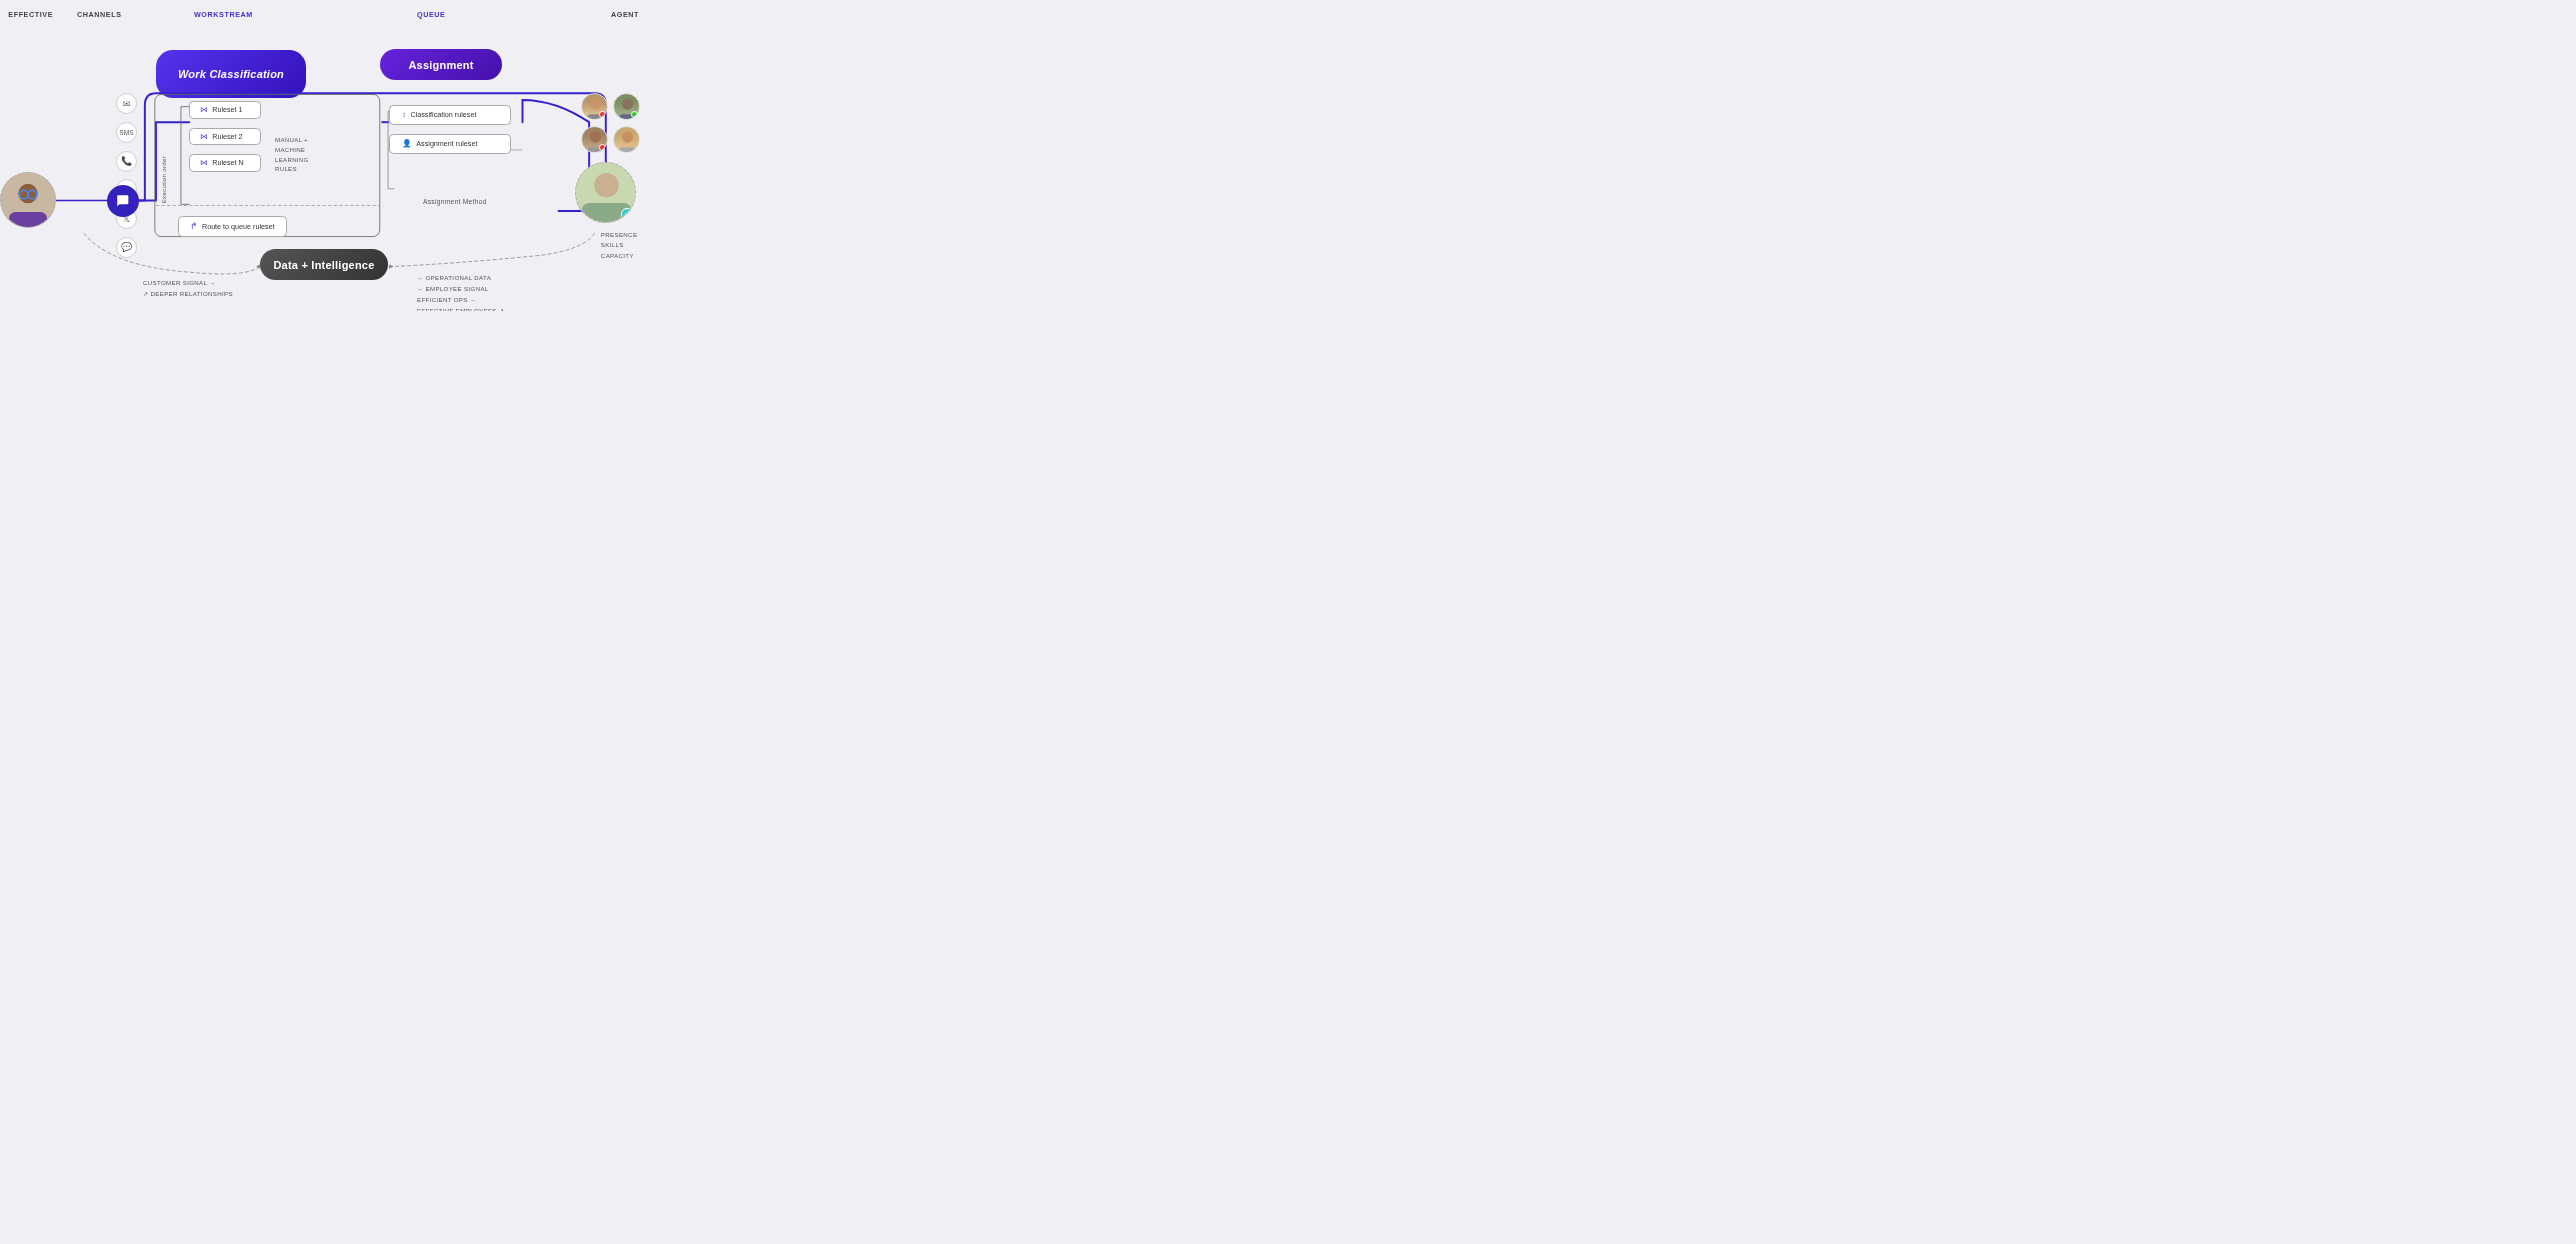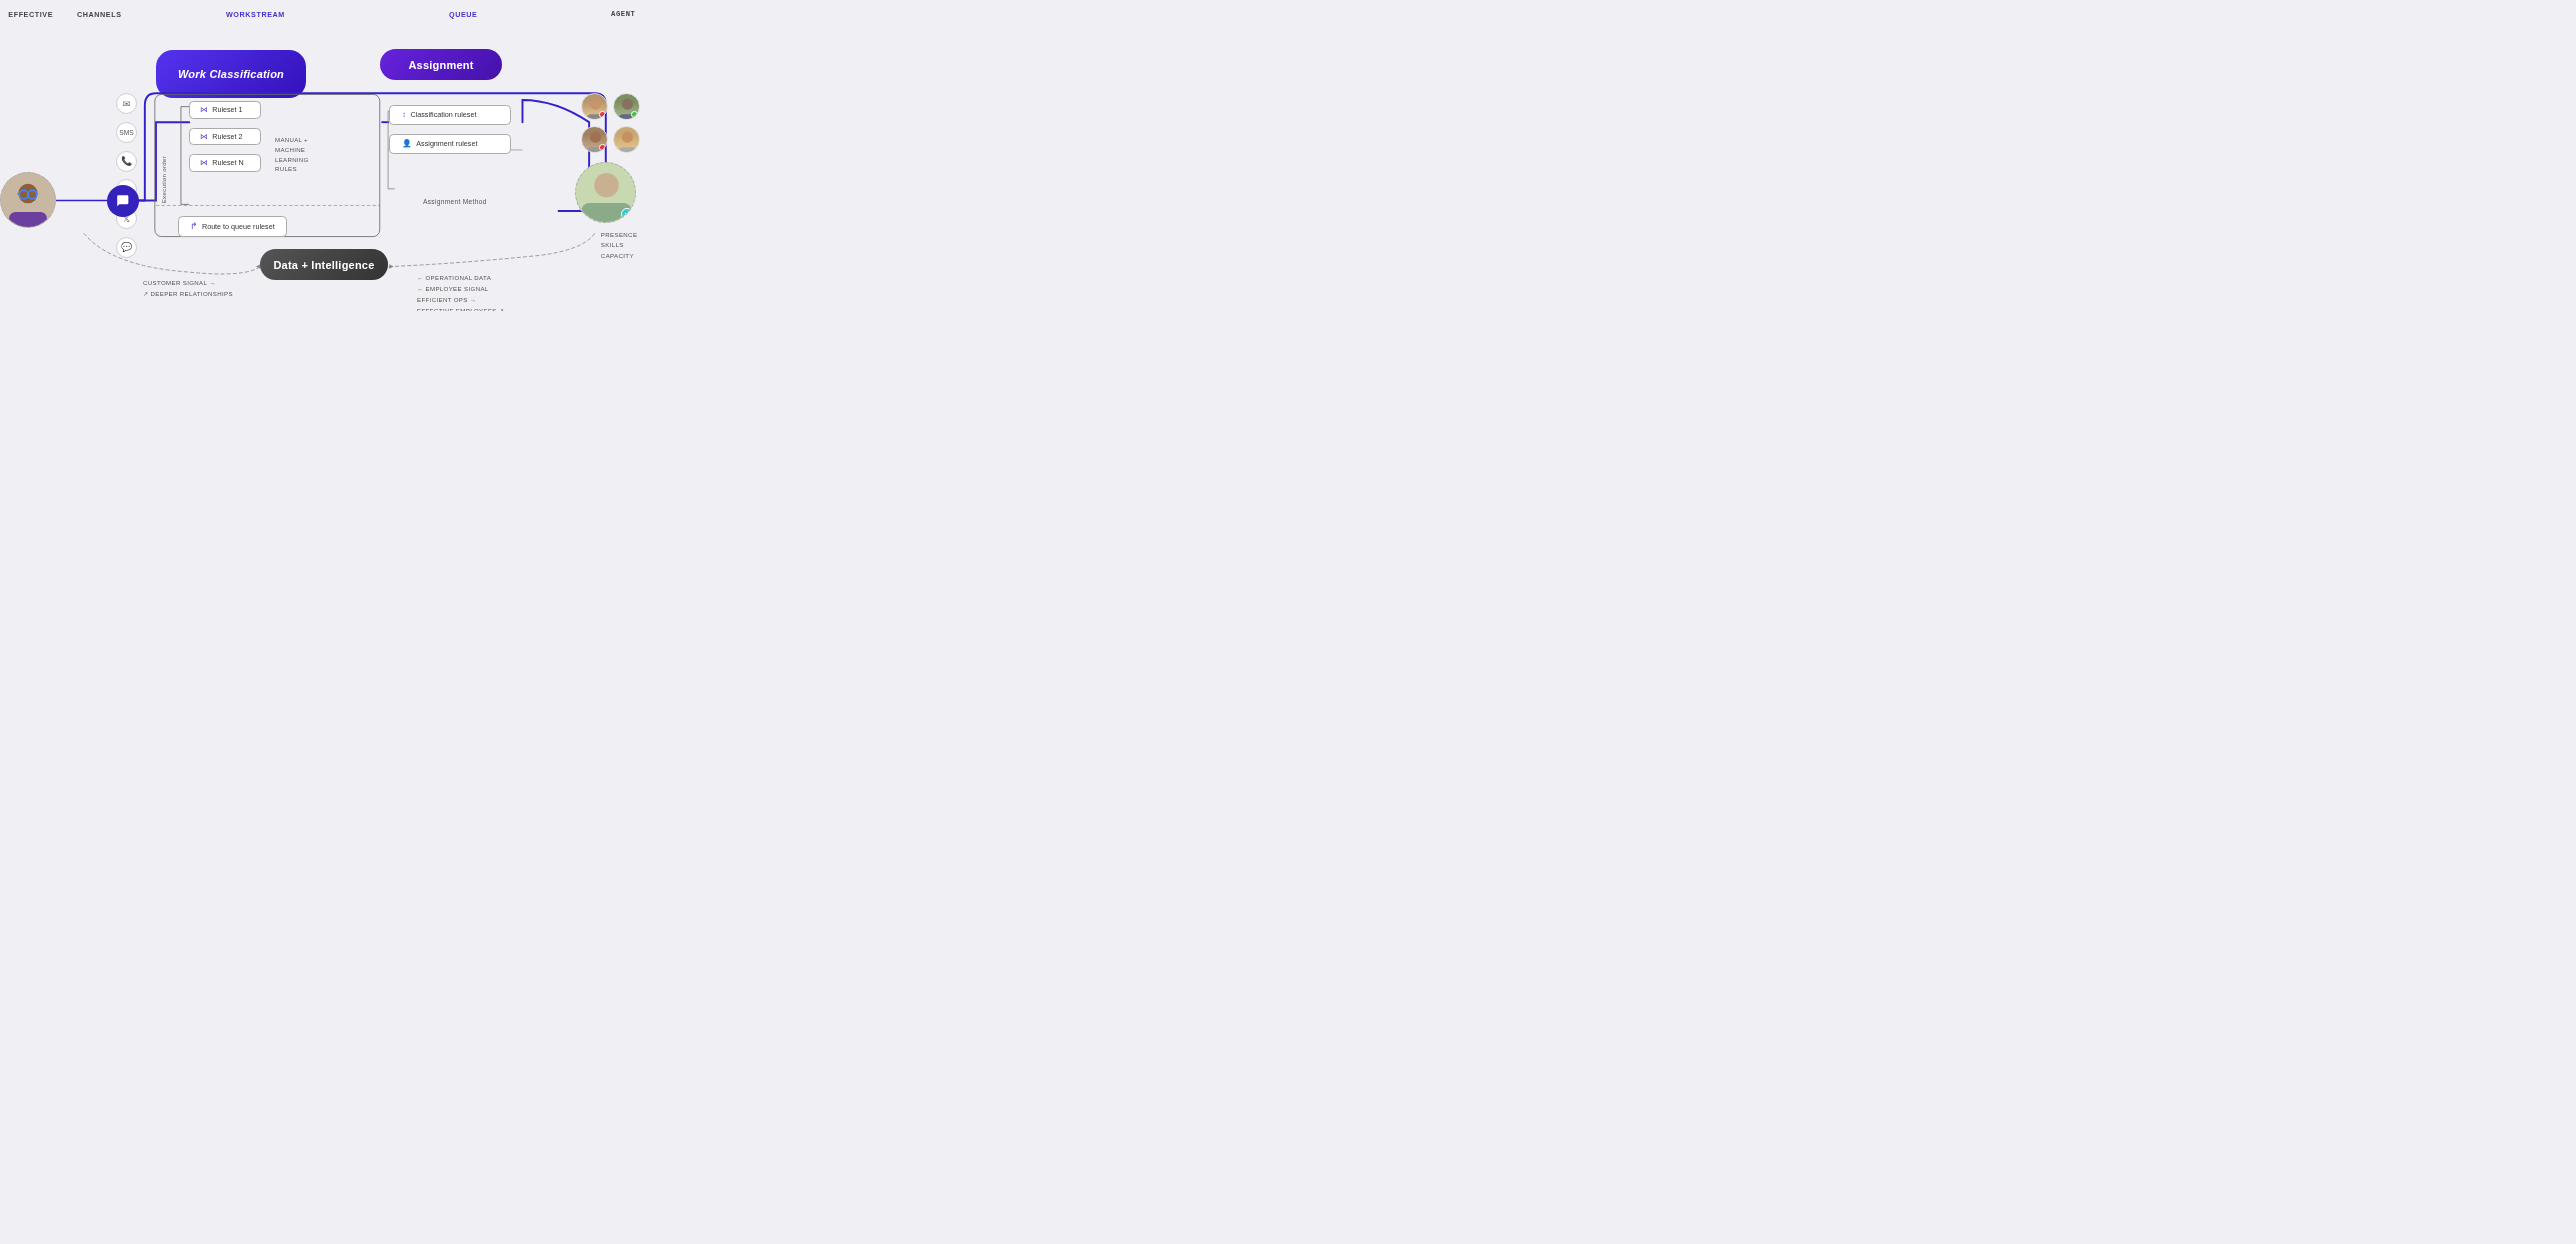--- a/index.html
+++ b/index.html
@@ -20,21 +20,20 @@
     .col-header {
       position: absolute;
       top: 10px;
       font-size: 7.2px;
       font-weight: 600;
       letter-spacing: 0.08em;
       color: #444;
     }
     .col-header.active {
       color: #4433cc;
-      margin-left: 32px;
     }
     #hdr-customer { left: 8.3px; }
     #hdr-channels { left: 29px; padding-left: 48px; }
     #hdr-workstream { left: 184px; color: #4433cc; }
     #hdr-queue { left: 420px; color: #4433cc; }
     #hdr-agent { left: 611px; }
 
     
     .flow-box {
       position: absolute;
@@ -302,21 +301,21 @@
   </style>
 </head>
 <body>
 
 <div class="diagram">
 
   <span id="hdr-customer" class="col-header">EFFECTIVE</span>
   <span id="hdr-channels" class="col-header">CHANNELS</span>
   <span id="hdr-workstream" class="col-header active" style="left:194px;">WORKSTREAM</span>
   <span id="hdr-queue" class="col-header active" style="left:417px;">QUEUE</span>
-  <span id="hdr-agent" class="col-header" style="left:611px;font-family:Liberation Mono, monospace;">AGENT</span>
+  <span id="hdr-agent" class="col-header" style="left:611px;">AGENT</span>
 
   <div id="box-wc" class="flow-box">
     <span>Work Classification</span>
   </div>
 
   <div id="box-assign" class="flow-box">
     <span>Assignment</span>
   </div>
 
   <svg class="svg-overlay" viewBox="0 0 1158 560" width="644" height="311">

